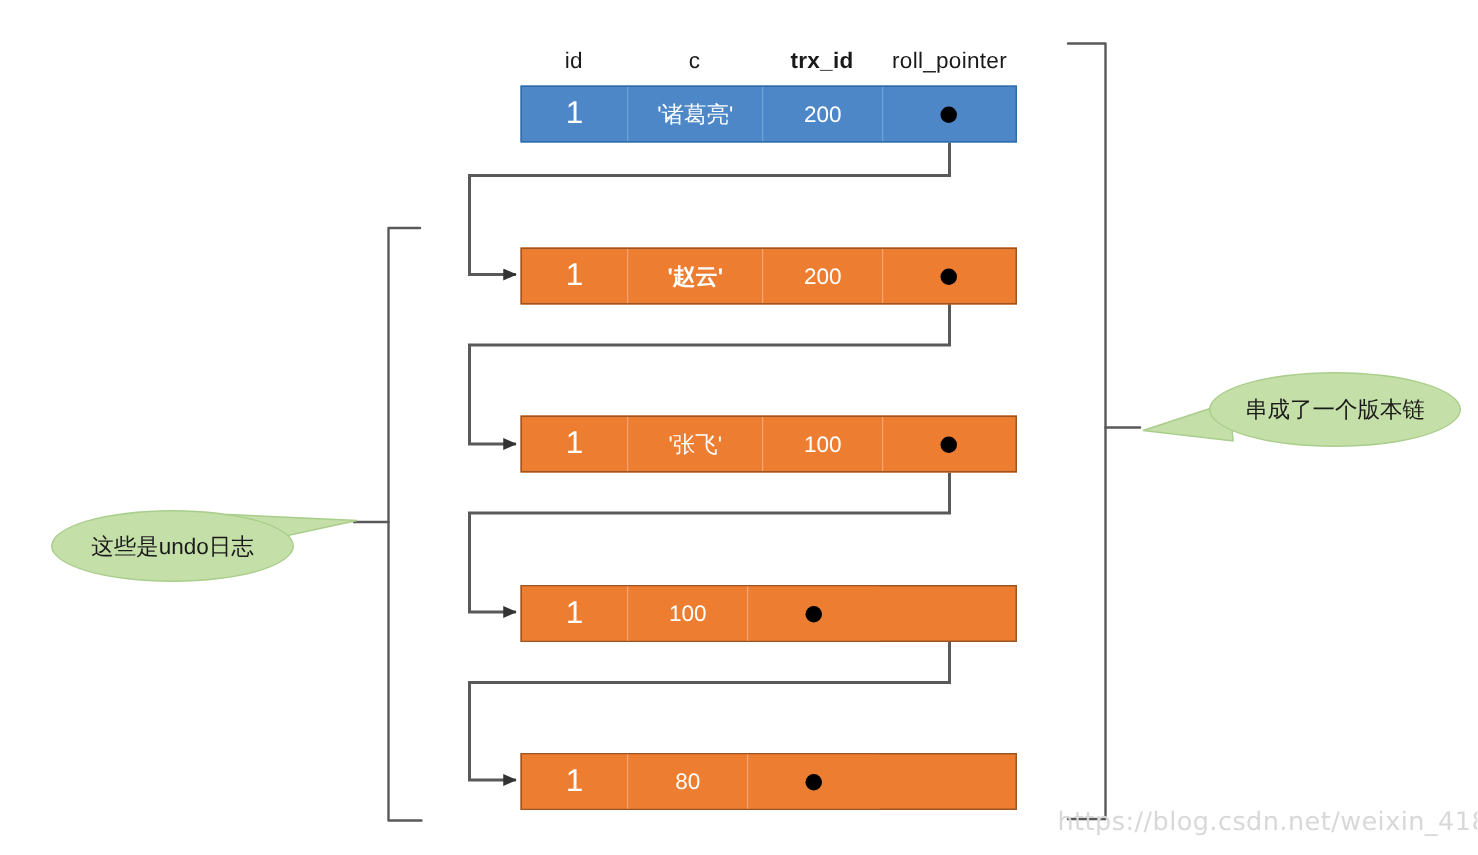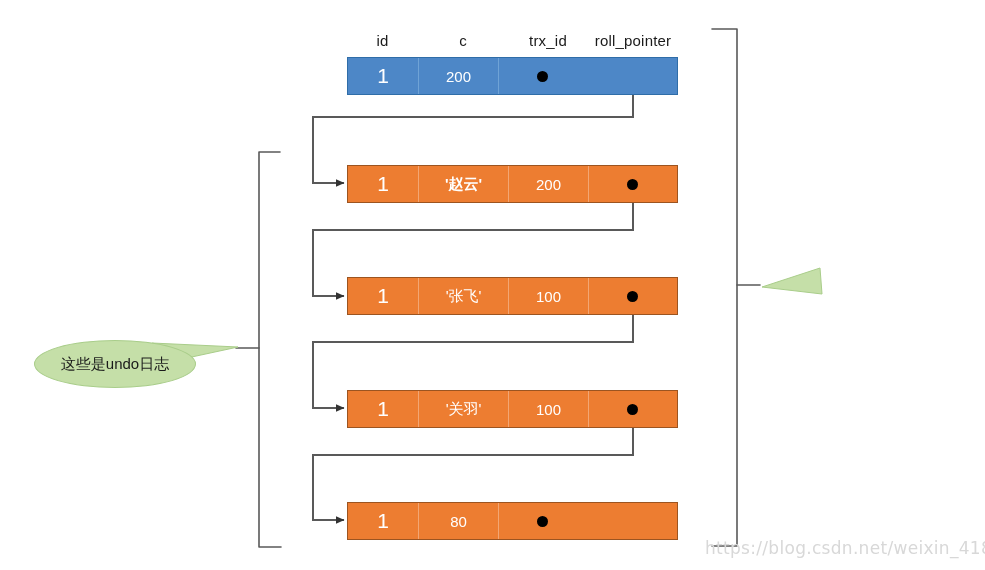--- a/index.html
+++ b/index.html
@@ -163,26 +163,27 @@
       <path d="M152,343 L238,347 L150,366 Z" fill="#c5dfa8" stroke="#a9cd8a" stroke-width="1"></path>
     </g>
     <g>
       <path d="M820,268 L762,287 L822,294 Z" fill="#c5dfa8" stroke="#a9cd8a" stroke-width="1"></path>
     </g>
   </svg>
 
   <div class="col-headers">
     <div class="col-header" style="width:71px;">id</div>
     <div class="col-header" style="width:90px;">c</div>
-    <div class="col-header" style="width:80px;">trx_id</div>
+    <div class="col-header" style="width:80px;font-weight:bold;">trx_id</div>
     <div class="col-header" style="width:90px;">roll_pointer</div>
   </div>
 
   <div class="record-row row-blue" style="top:57px;">
     <div class="cell id-cell" style="width:71px;">1</div>
+    <div class="cell" style="width:90px;">'诸葛亮'</div>
     <div class="cell" style="width:80px;">200</div>
     <div class="cell" style="width:87px;">
       <span class="ptr-dot"></span>
     </div>
   </div>
 
   <div class="record-row row-orange" style="top:165px;">
     <div class="cell id-cell" style="width:71px;">1</div>
     <div class="cell" style="width:90px;font-weight:bold;">'赵云'</div>
     <div class="cell" style="width:80px;">200</div>
@@ -195,33 +196,33 @@
     <div class="cell id-cell" style="width:71px;">1</div>
     <div class="cell" style="width:90px;">'张飞'</div>
     <div class="cell" style="width:80px;">100</div>
     <div class="cell" style="width:87px;">
       <span class="ptr-dot"></span>
     </div>
   </div>
 
   <div class="record-row row-orange" style="top:390px;">
     <div class="cell id-cell" style="width:71px;">1</div>
-    <div class="cell" style="width:90px;">'关羽'</div>
     <div class="cell" style="width:80px;">100</div>
     <div class="cell" style="width:87px;">
       <span class="ptr-dot"></span>
     </div>
   </div>
 
   <div class="record-row row-orange" style="top:502px;">
     <div class="cell id-cell" style="width:71px;">1</div>
     <div class="cell" style="width:80px;">80</div>
     <div class="cell" style="width:87px;">
       <span class="ptr-dot"></span>
     </div>
   </div>
 
   <div class="callout" style="left:34px; top:340px; width:162px; height:48px;">这些是undo日志</div>
 
+  <div class="callout" style="left:806px; top:248px; width:168px; height:50px;">串成了一个版本链</div>
 
   <div class="watermark">https://blog.csdn.net/weixin_41896265</div>
 
 </div>
 
 </body></html>

